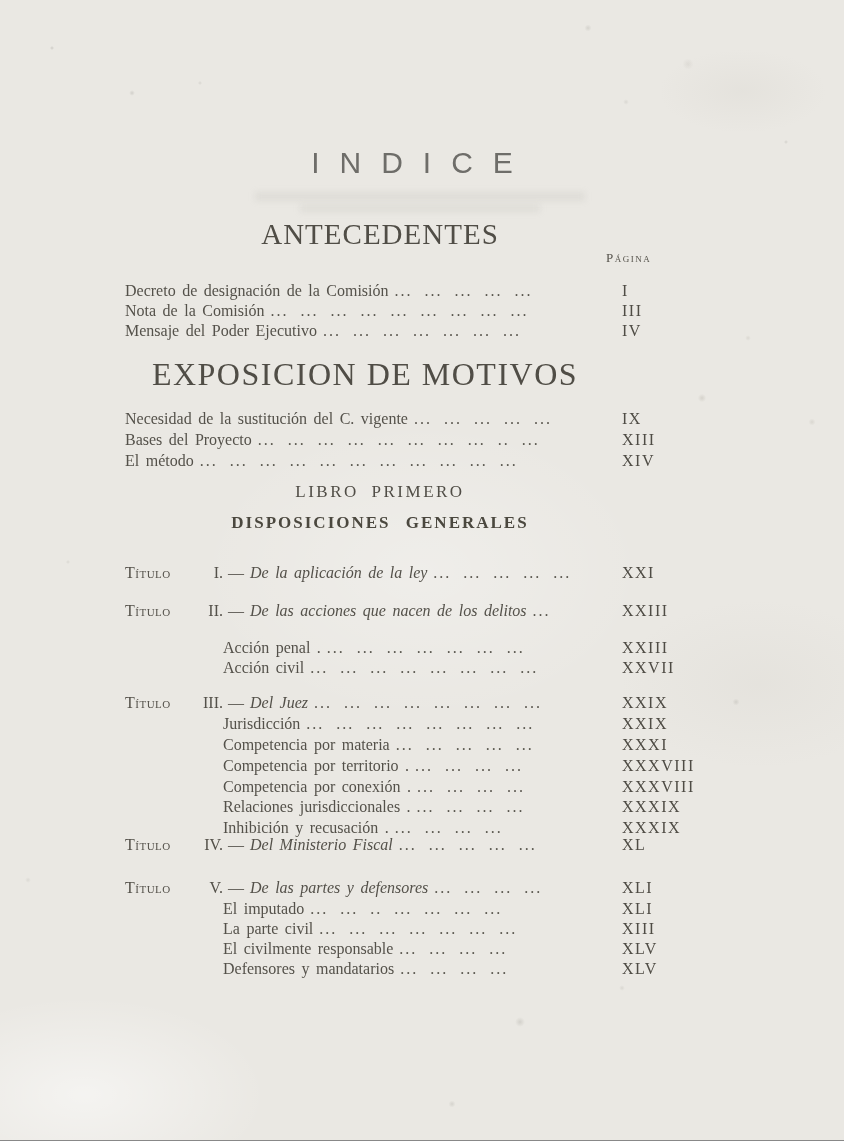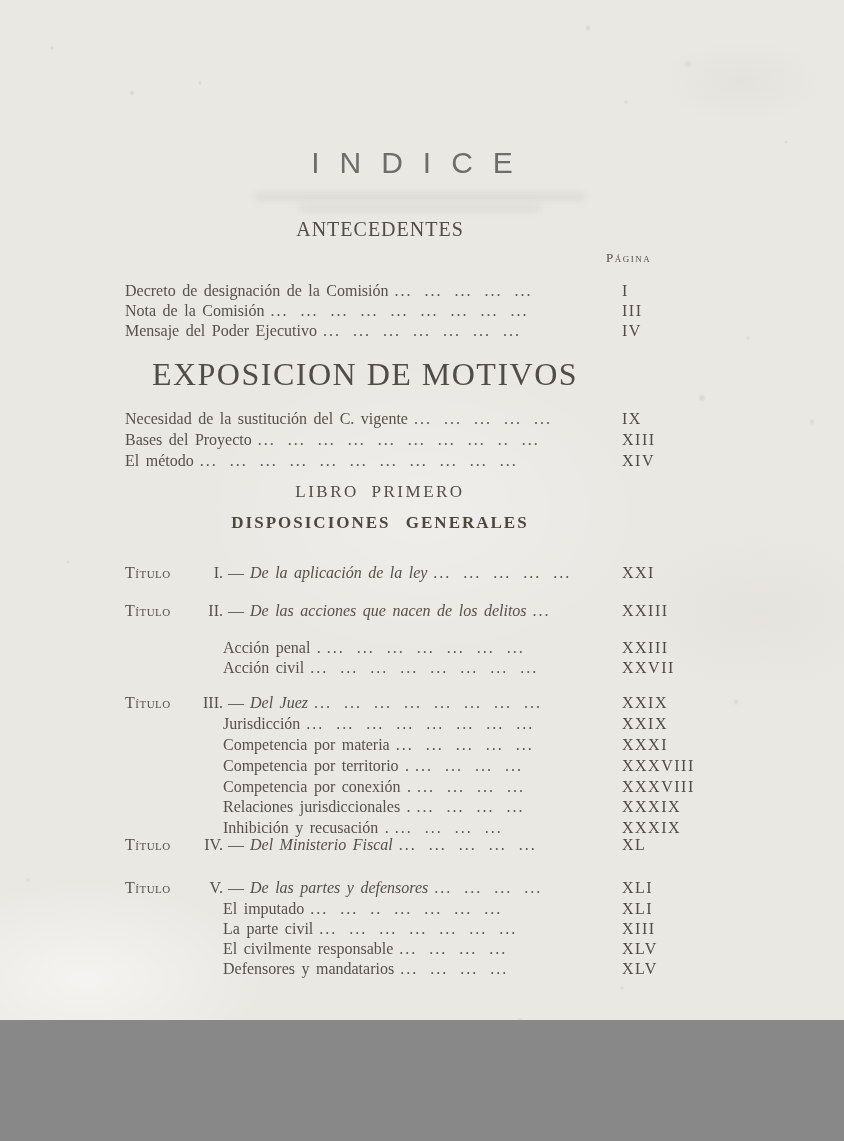--- a/index.html
+++ b/index.html
@@ -1,18 +1,18 @@
 <!DOCTYPE html>
 <html><head>
 <meta charset="utf-8">
 <style>
   html,body { margin:0; padding:0; background:#888; }
   .page {
     position:relative;
-    width:844px; height:1020px;
+    width:844px; height:1140px;
     margin:0 auto;
     overflow:hidden;
     font-family:"Liberation Serif","DejaVu Serif",serif;
     color:#54514a;
     background-color:#eae8e3;
     background-image:
       radial-gradient(circle 3px at 52px 48px, rgba(120,118,112,.25), transparent 70%),
       radial-gradient(circle 4px at 132px 93px, rgba(120,118,112,.22), transparent 70%),
       radial-gradient(circle 3px at 200px 83px, rgba(130,128,120,.18), transparent 70%),
       radial-gradient(circle 5px at 588px 28px, rgba(130,128,120,.20), transparent 70%),
@@ -41,21 +41,21 @@
     color:#6e6d69;
   }
   .ghost { position:absolute; background:rgba(158,154,146,.14); filter:blur(3px); }
   .g1 { top:192px; left:255px; width:330px; height:9px; }
   .g2 { top:205px; left:300px; width:240px; height:7px; }
   .heading {
     position:absolute; left:55px; width:650px; margin:0;
     text-align:center; font-weight:400;
     color:#504d46;
   }
-  .h-ante { top:218px; font-size:20px; letter-spacing:1px; }
+  .h-ante { top:218px; font-size:29px; letter-spacing:1px; }
   .h-expo { top:356px; left:40px; font-size:32px; letter-spacing:1.5px; }
   .h-libro { top:482px; font-size:17px; letter-spacing:2.5px; word-spacing:6px; }
   .h-disp { top:513px; font-size:17px; font-weight:700; letter-spacing:2px; word-spacing:9px; color:#4b483f; }
   .pagina {
     position:absolute; top:250px; left:606px;
     font-variant:small-caps; font-size:13px; letter-spacing:1.5px;
     color:#55524b;
   }
   .row {
     position:absolute; left:125px; width:606px;

